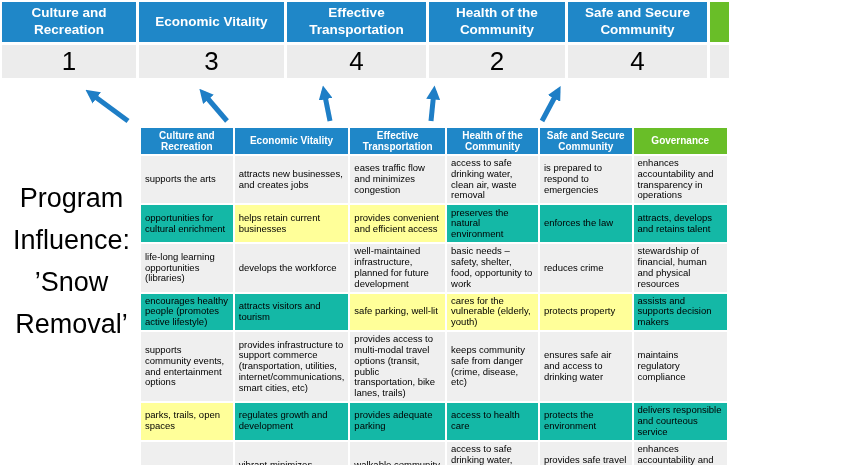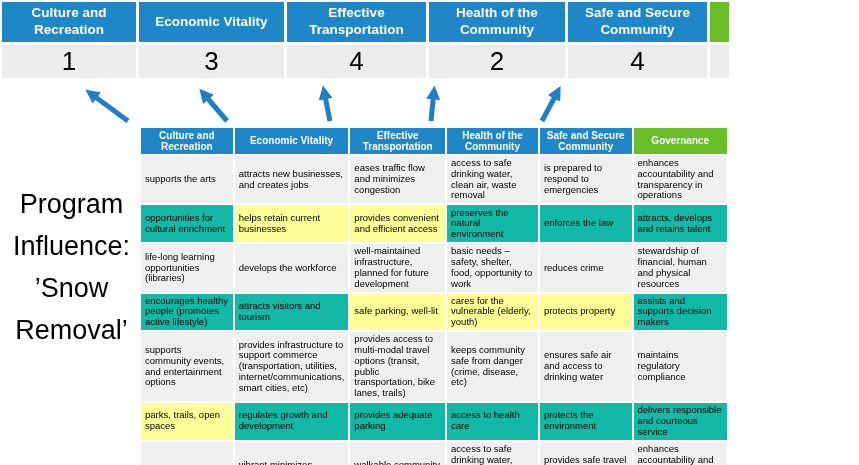--- a/index.html
+++ b/index.html
@@ -26,21 +26,21 @@
   .sc-val{
     background:var(--scorebg);font-size:26px;display:flex;align-items:center;
     justify-content:center;height:33px;
   }
   
   .arrows{position:absolute;left:0;top:80px;width:859px;height:50px;}
   .arrows line{stroke:var(--arrow);stroke-width:5;}
   .arrows .head{fill:var(--arrow);}
   
   .program-title{
-    position:absolute;left:0;top:184px;width:143px;text-align:center;
+    position:absolute;left:0;top:178px;width:143px;text-align:center;
     font-size:27px;line-height:1.55;white-space:pre-line;
   }
   
   table.matrix{
     position:absolute;left:139px;top:126px;
     border-collapse:separate;border-spacing:2px;table-layout:fixed;
   }
   table.matrix th{
     background:var(--blue);color:#fff;font-weight:bold;font-size:10px;line-height:1.15;
     text-align:center;vertical-align:middle;height:24px;padding:1px 2px;

